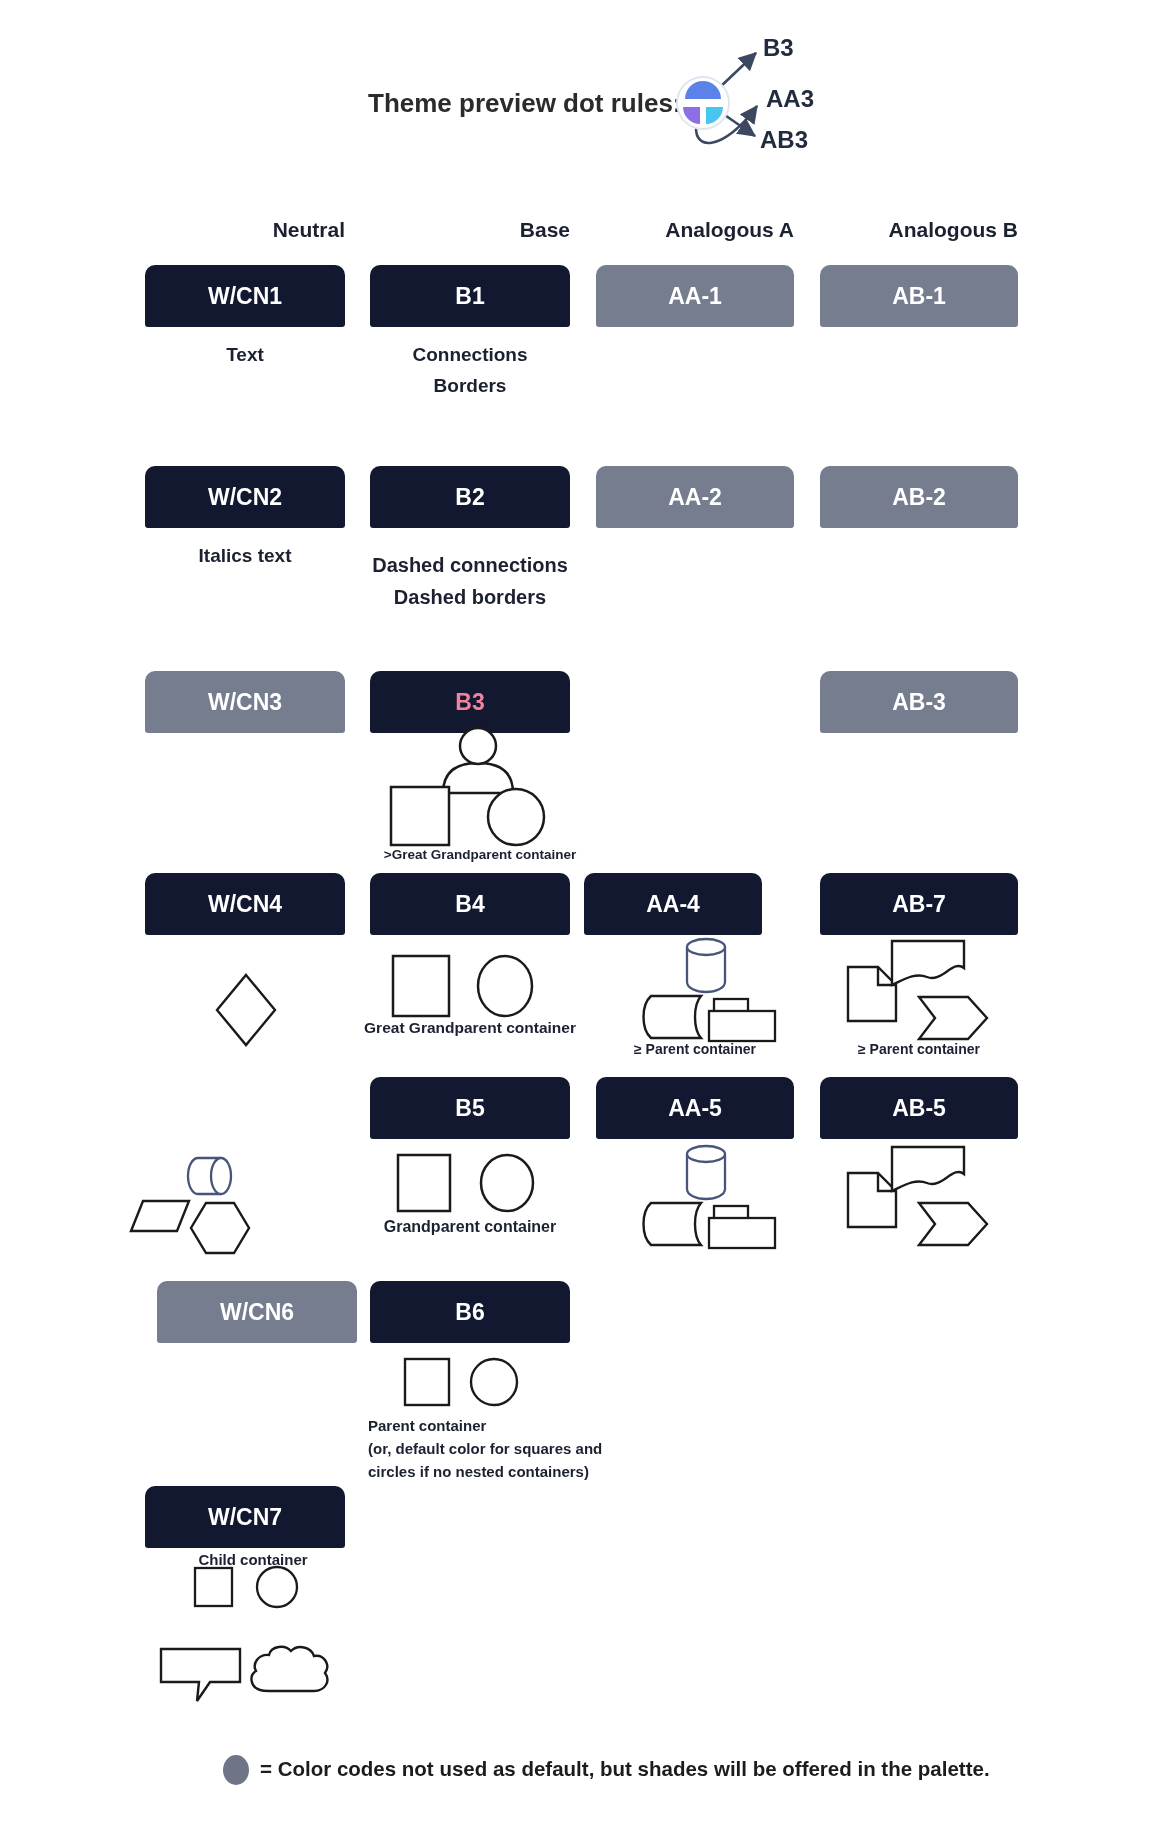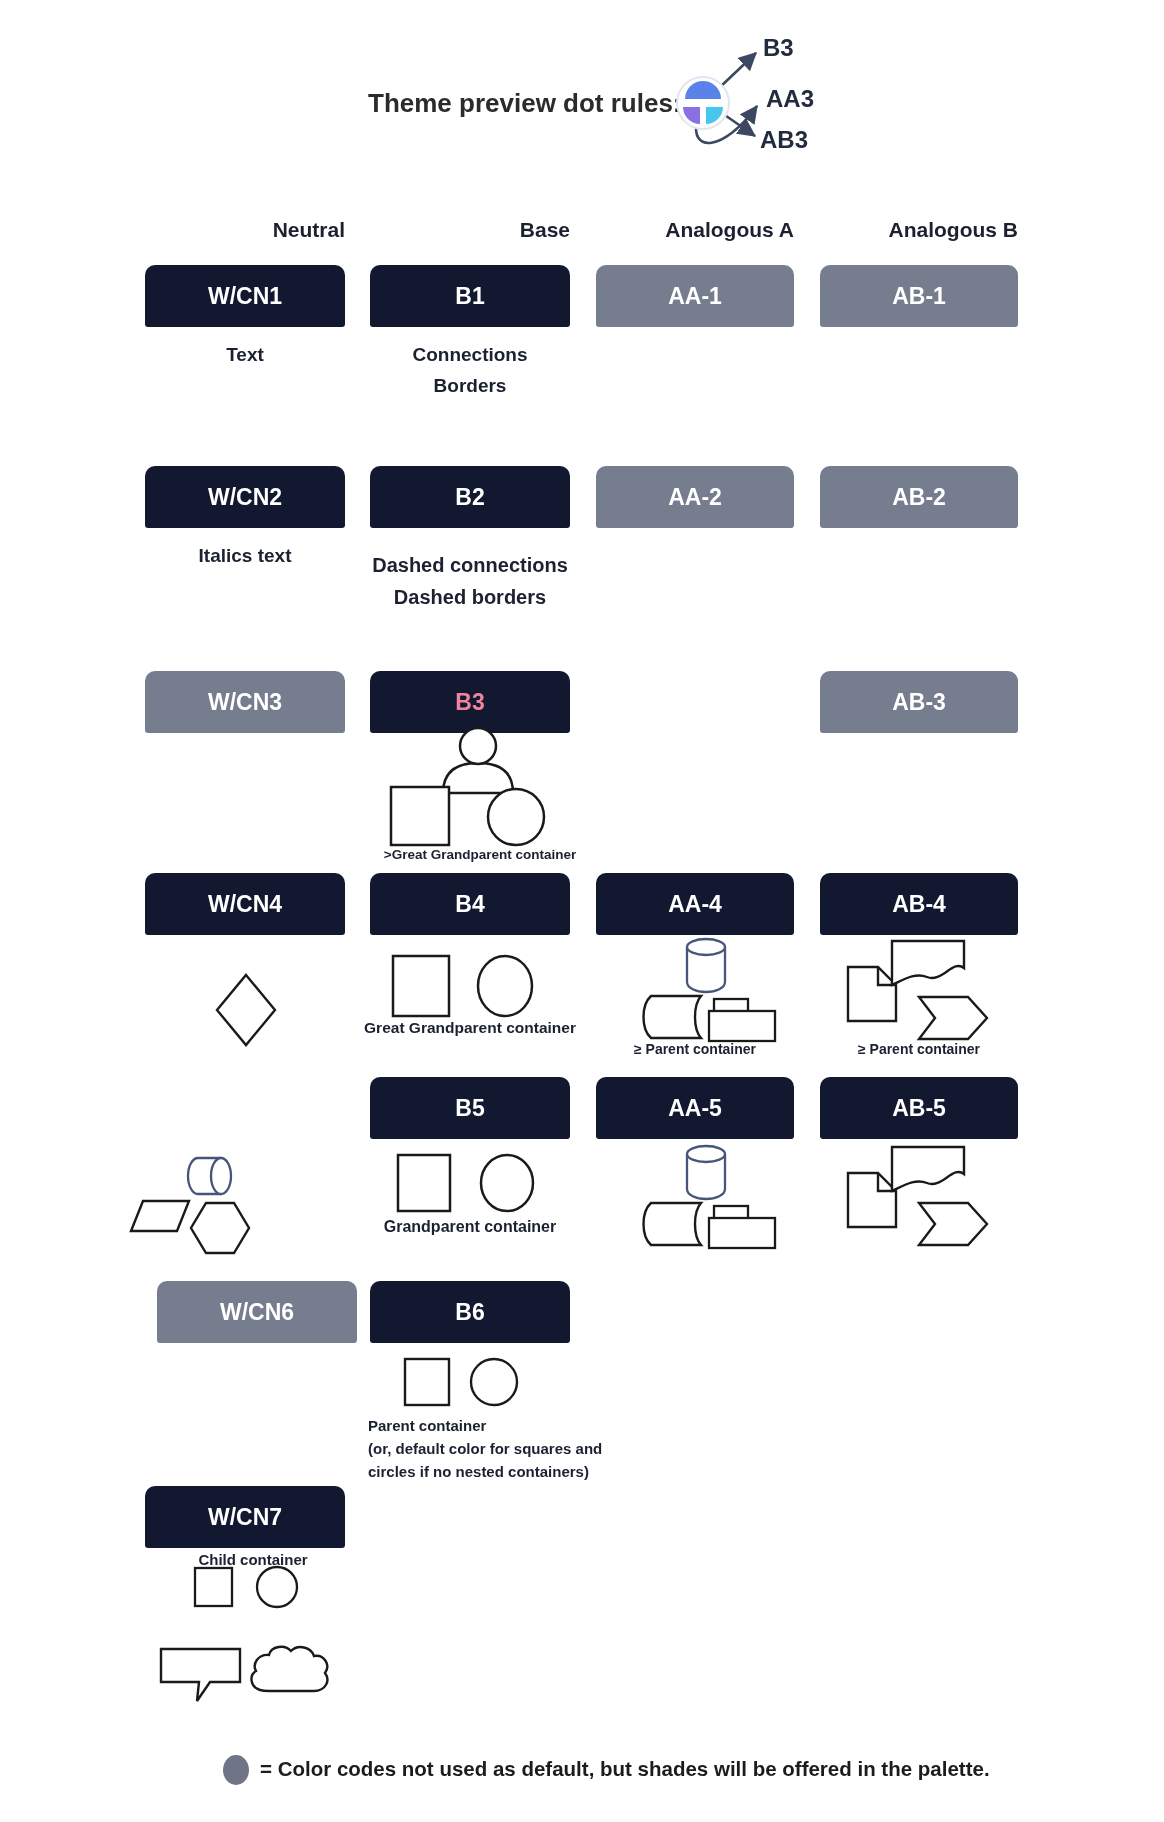--- a/index.html
+++ b/index.html
@@ -78,22 +78,22 @@
   <svg class="shape" style="left:383px;top:725px;" width="170" height="122" viewBox="0 0 170 122">
     <path d="M60,68 Q60,38 95,38 Q130,38 130,68 Z" fill="#ffffff" stroke="#1a1a1a" stroke-width="2.5"></path>
     <circle cx="95" cy="21" r="18" fill="#ffffff" stroke="#1a1a1a" stroke-width="2.5"></circle>
     <rect x="8" y="62" width="58" height="58" fill="#ffffff" stroke="#1a1a1a" stroke-width="2.5"></rect>
     <circle cx="133" cy="92" r="28" fill="#ffffff" stroke="#1a1a1a" stroke-width="2.5"></circle>
   </svg>
   <div class="note" style="left:325px;width:310px;top:847px;font-size:13.5px;">&gt;Great Grandparent container</div>
 
   <div class="pill dark" style="left:145px;top:873px;">W/CN4</div>
   <div class="pill dark" style="left:370px;top:873px;">B4</div>
-  <div class="pill dark" style="left:596px;top:873px;width:198px;">AA-4</div>
-  <div class="pill dark" style="left:820px;top:873px;width:198px;">AB-4</div>
+  <div class="pill dark" style="left:584px;top:873px;width:178px;">AA-4</div>
+  <div class="pill dark" style="left:820px;top:873px;width:198px;">AB-7</div>
 
   <svg class="shape" style="left:214px;top:972px;" width="64" height="76" viewBox="0 0 64 76">
     <polygon points="32,3 61,38 32,73 3,38" fill="#ffffff" stroke="#1a1a1a" stroke-width="2.4"></polygon>
   </svg>
 
   <svg class="shape" style="left:390px;top:953px;" width="146" height="66" viewBox="0 0 146 66">
     <rect x="3" y="3" width="56" height="60" fill="#ffffff" stroke="#1a1a1a" stroke-width="2.5"></rect>
     <ellipse cx="115" cy="33" rx="27" ry="30" fill="#ffffff" stroke="#1a1a1a" stroke-width="2.5"></ellipse>
   </svg>
   <div class="note" style="left:345px;width:250px;top:1019px;font-size:15.5px;">Great Grandparent container</div>

